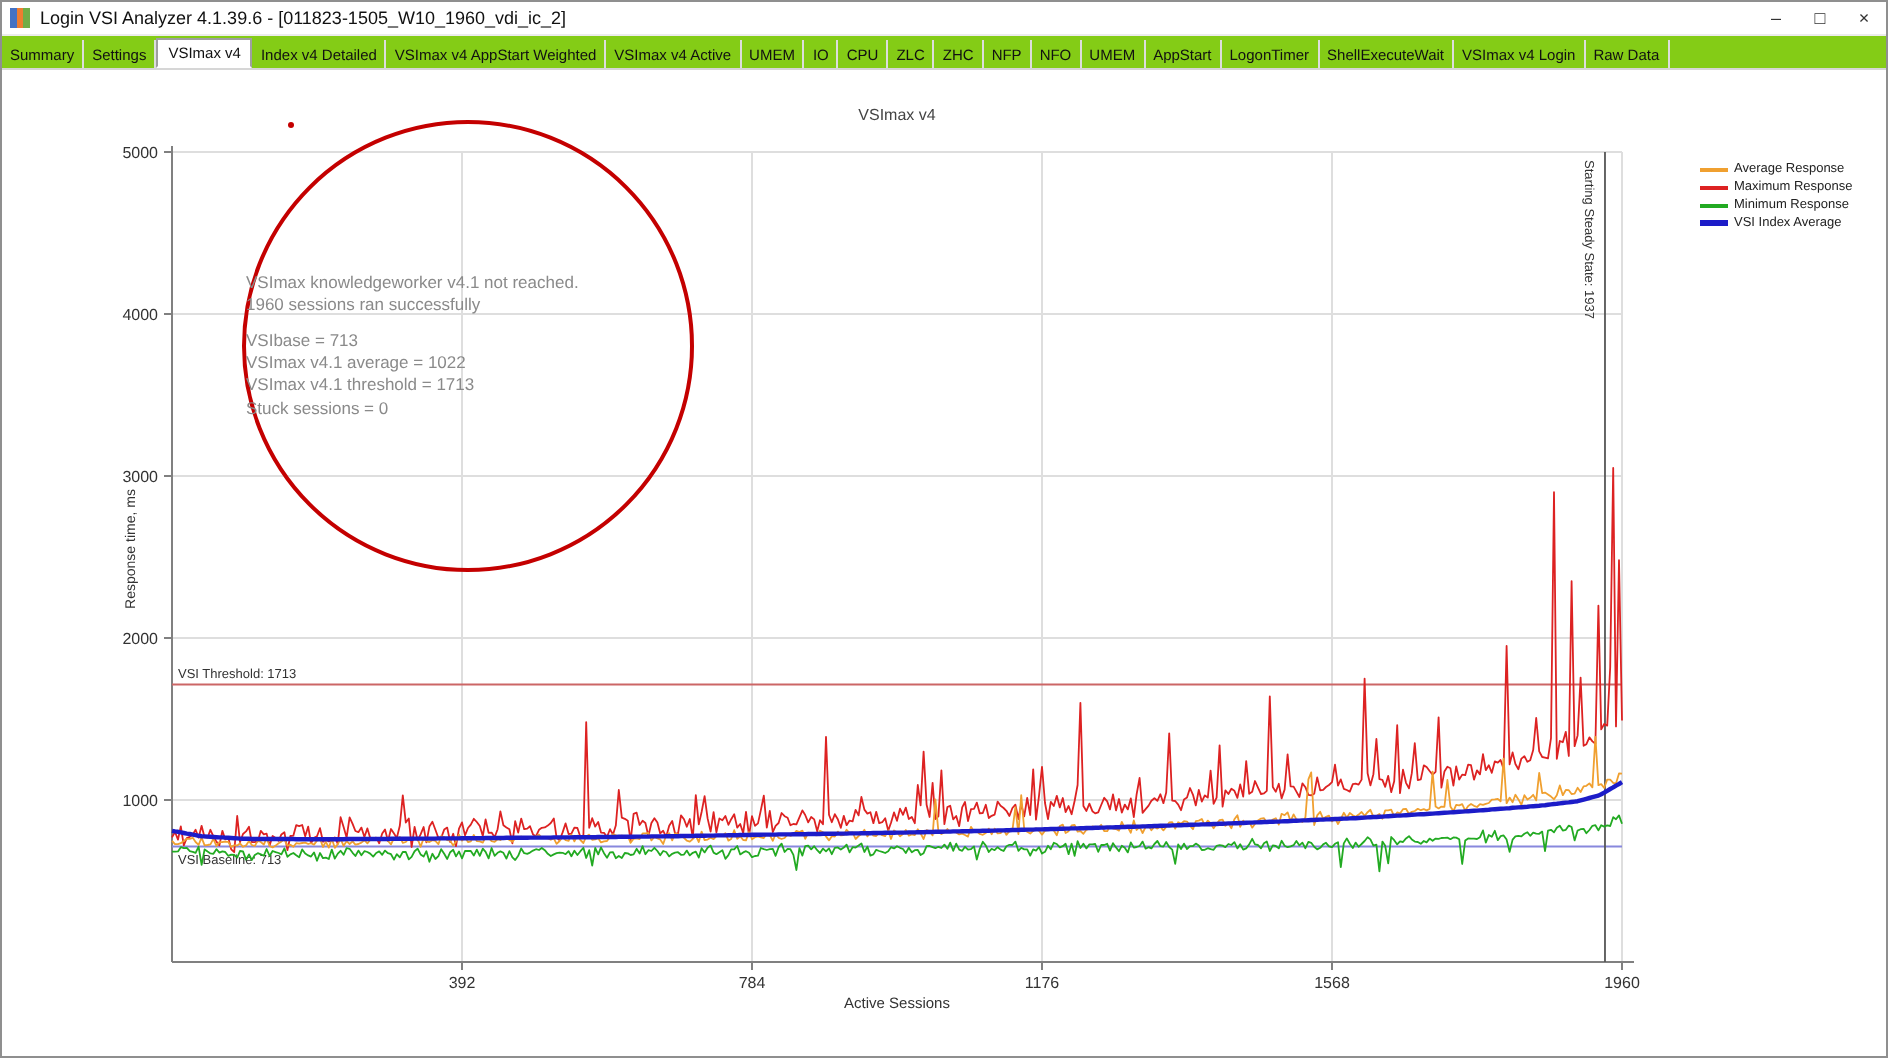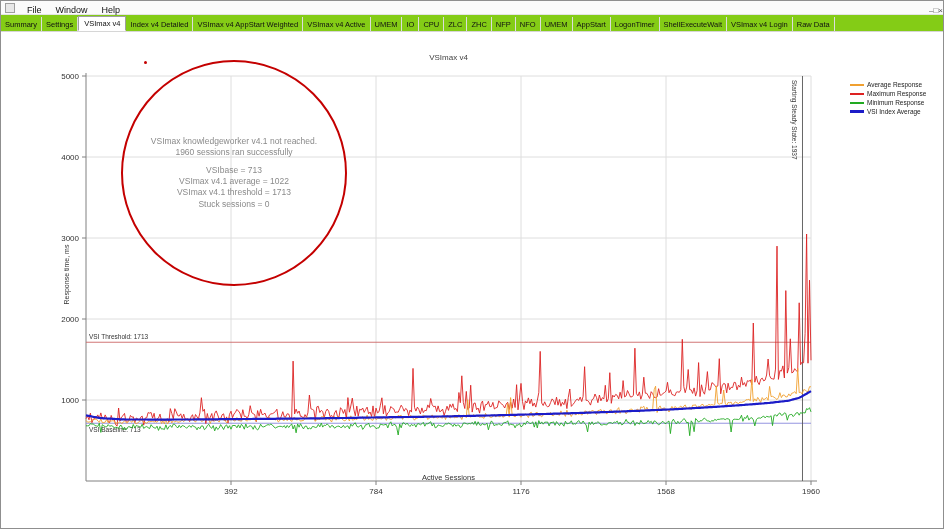--- a/index.html
+++ b/index.html
@@ -16,44 +16,47 @@
   .menu-item{font-size:9px;color:#111;padding:0 7px;line-height:13px;}
   .menu-spacer{flex:1 1 auto;}
   .mdi-btn{width:16px;text-align:center;font-size:8px;color:#555;line-height:13px;}
   .tabbar{height:16px;background:#84cc16;display:flex;align-items:flex-end;border-bottom:1px solid #d6d6d6;white-space:nowrap;overflow:hidden;}
   .tab{font-size:7.5px;color:#111;padding:2px 4px 1px 4px;border-right:1px solid #dddddd;line-height:11px;}
   .tab.selected{background:#ffffff;border:1px solid #9f9f9f;border-bottom:1px solid #ffffff;padding:1px 5px 1px 5px;}
   
   .chart-area{position:absolute;left:0;top:0;width:944px;height:529px;pointer-events:none;}
   #chart-svg{position:absolute;left:0;top:0;}
   .chart-title{position:absolute;left:85px;top:52px;width:725px;text-align:center;font-size:8px;color:#444;}
-  .xlabel{position:absolute;left:85px;top:472px;width:725px;text-align:center;font-size:7.5px;color:#333;}
+  .xlabel{position:absolute;left:85px;top:496px;width:725px;text-align:center;font-size:7.5px;color:#333;}
   .ylabel{position:absolute;left:15px;top:270px;width:100px;text-align:center;font-size:7px;color:#333;transform:rotate(-90deg);}
   .legend{position:absolute;left:849px;top:80px;}
   .legend-item{display:flex;align-items:center;margin-bottom:2px;}
   .swatch{display:inline-block;width:14px;margin-right:3px;flex:0 0 auto;}
   .legend-label{font-size:6.5px;color:#222;white-space:nowrap;}
   .vsi-circle{position:absolute;left:120px;top:59px;width:226px;height:226px;border:2px solid #c40000;border-radius:50%;box-sizing:border-box;}
-  .circle-text{position:absolute;left:0;top:0;right:0;bottom:0;display:flex;flex-direction:column;justify-content:center;align-items:center;}
+  .circle-text{position:absolute;left:0;top:0;right:0;bottom:0;display:flex;flex-direction:column;justify-content:center;align-items:flex-start;}
   .circle-line{font-size:8.5px;color:#8a8a8a;line-height:1.35;text-align:center;}
   .circle-line.blank{height:6px;}
   .red-dot{position:absolute;left:143px;top:60px;width:3px;height:3px;background:#c40000;border-radius:50%;}
 </style>
 </head>
 <body>
 
 <div class="window">
 
+  <div class="titlebar">
+    <span class="app-icon"></span>
+    <span class="title">Login VSI Analyzer 4.1.39.6 - [011823-1505_W10_1960_vdi_ic_2]</span>
+    <span class="win-controls" id="win-controls">
+        <span class="win-btn">–</span>
+        <span class="win-btn">□</span>
+        <span class="win-btn">×</span>
+      </span>
+  </div>
 
-  <div class="menubar">
-    <span class="mdi-icon"></span>
-    <span id="menu-items"><span class="menu-item">File</span><span class="menu-item">Window</span><span class="menu-item">Help</span></span>
-    <span class="menu-spacer"></span>
-    <span id="mdi-controls"><span class="mdi-btn">–</span><span class="mdi-btn">□</span><span class="mdi-btn">×</span></span>
-  </div>
 
   <div class="tabbar" id="tabbar">
       <span class="tab">Summary</span>
       <span class="tab">Settings</span>
       <span class="tab selected">VSImax v4</span>
       <span class="tab">Index v4 Detailed</span>
       <span class="tab">VSImax v4 AppStart Weighted</span>
       <span class="tab">VSImax v4 Active</span>
       <span class="tab">UMEM</span>
       <span class="tab">IO</span>

